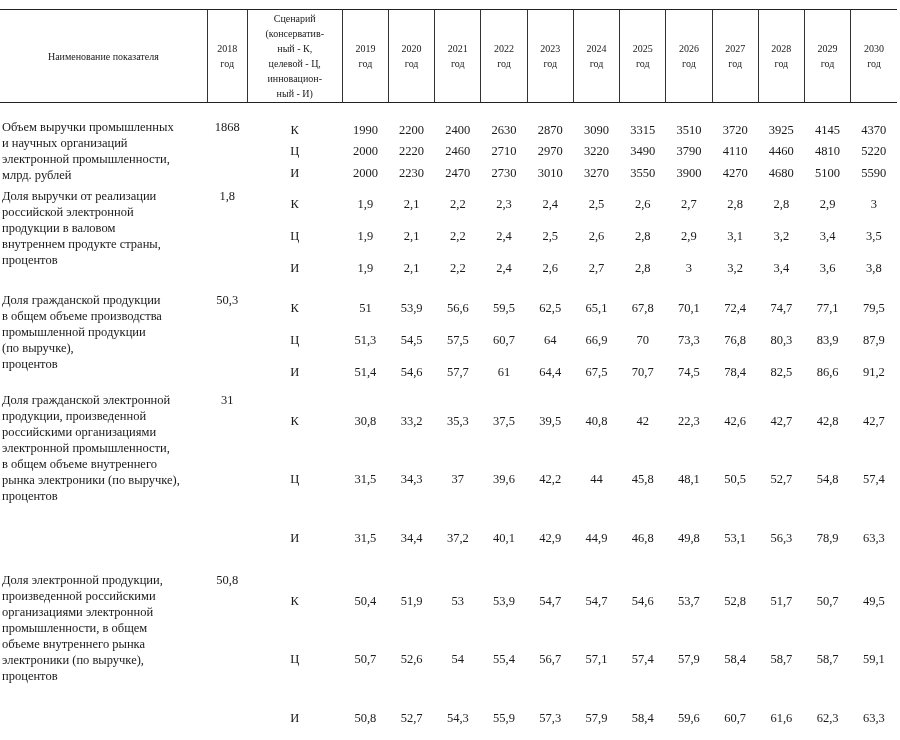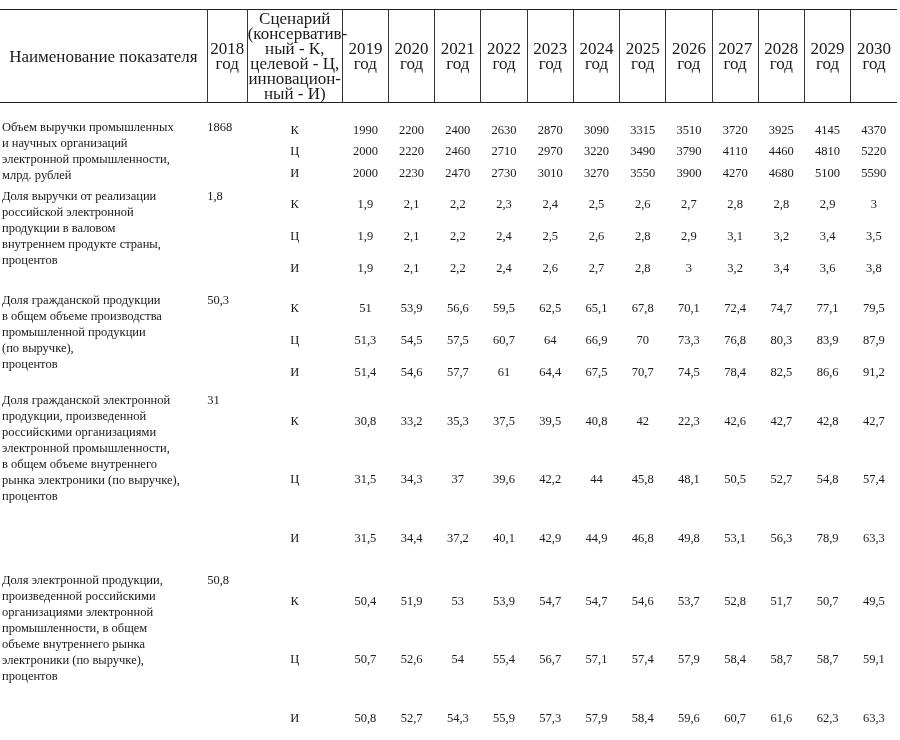--- a/index.html
+++ b/index.html
@@ -2,26 +2,26 @@
 <html><head>
 <meta charset="utf-8">
 <style>
   html, body { margin:0; padding:0; background:#ffffff; }
   body { width:900px; height:740px; overflow:hidden; font-family:"Liberation Serif", "DejaVu Serif", serif; color:#1a1a1a; }
   table { border-collapse:collapse; table-layout:fixed; width:897px; margin-top:9px; }
   col.c-name { width:207px; }
   col.c-base { width:40px; }
   col.c-scen { width:95px; }
   col.c-year { width:46.2px; }
-  thead th { font-weight:normal; font-size:17px; line-height:15px; text-align:center; vertical-align:middle; border-top:1.5px solid #222; border-bottom:1.5px solid #222; border-left:1px solid #333; padding:0; height:92px; }
+  thead th { font-weight:normal; font-size:10px; line-height:15px; text-align:center; vertical-align:middle; border-top:1.5px solid #222; border-bottom:1.5px solid #222; border-left:1px solid #333; padding:0; height:92px; }
   thead th:first-child { border-left:none; }
   thead th .l { display:block; }
   tbody td { font-size:12.5px; line-height:16px; padding:0; vertical-align:top; }
   td.name { padding-left:2px; padding-top:0; }
-  td.base { text-align:left; }
+  td.base { text-align:center; }
   td.scen { text-align:center; }
   td.v { text-align:center; }
   .name-line { display:block; }
   tr.r td.v, tr.r td.scen { height:21.5px; vertical-align:middle; }
 </style>
 </head>
 <body>
 
 <table>
   <colgroup>

